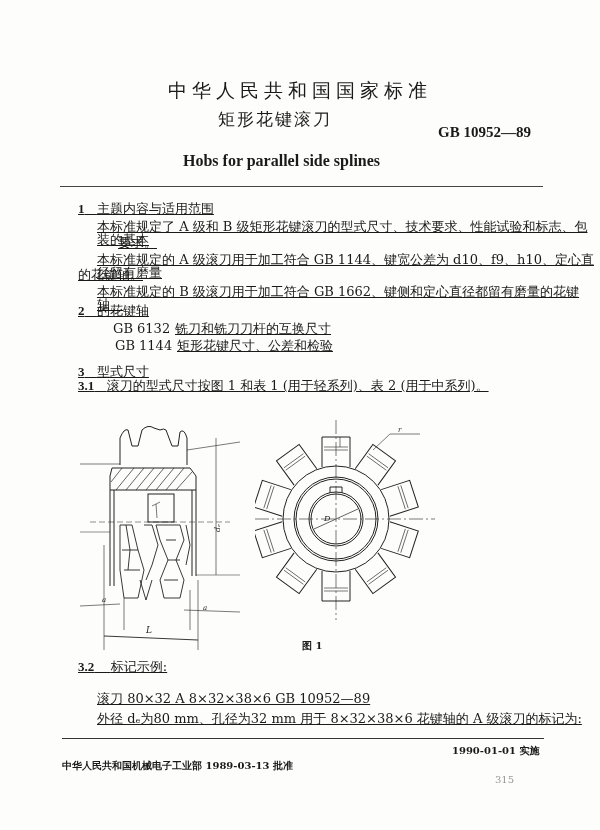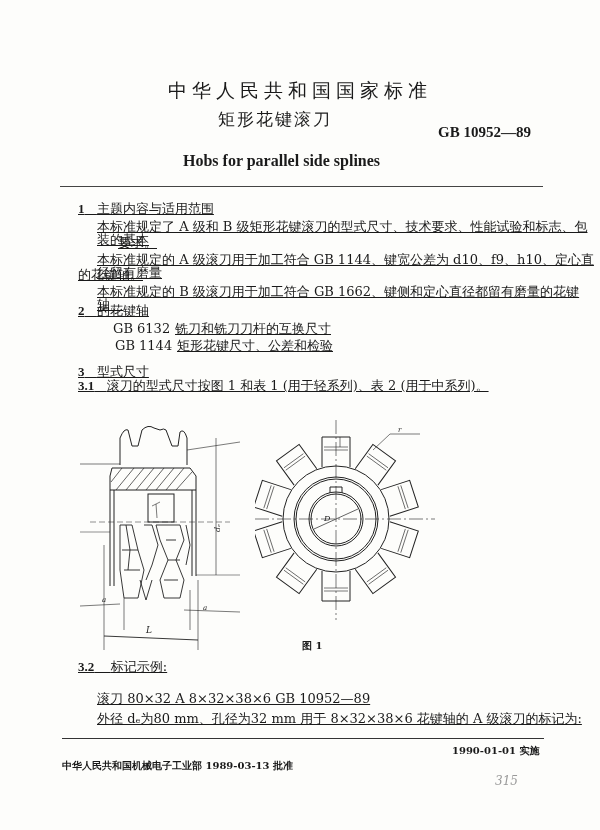--- a/index.html
+++ b/index.html
@@ -11,21 +11,21 @@
   .national { left:0; width:600px; top:78px; text-align:center; font-size:19px; letter-spacing:5px; font-family:"DejaVu Sans", sans-serif; }
   .title { left:218px; top:108px; font-size:17px; letter-spacing:2px; }
   .gbno { left:438px; top:124px; font-size:15px; font-weight:bold; font-family:"Liberation Serif", serif; }
   .subtitle { left:183px; top:152px; font-size:16px; font-weight:bold; font-family:"Liberation Serif", serif; }
   .hr-top { left:60px; width:483px; top:186px; border-top:1px solid #444; }
   .txt { font-size:13px; line-height:13px;text-decoration:underline; }
   .secnum { font-weight:bold; font-family:"Liberation Serif", serif; }
   .footer-rule { left:62px; width:482px; top:738px; border-top:1.5px solid #333; }
   .footer-left { left:62px; top:744px; font-size:10px; font-weight:bold;margin-top:15px; }
   .footer-right { left:452px; top:744px; font-size:10px; font-weight:bold;text-align:right; }
-  .pageno { left:495px; top:774px; font-size:12px; color:#999;font-style:italic; }
+  .pageno { left:495px; top:774px; font-size:10px; color:#999; }
   .fig-label { left:302px; top:639px; font-size:10px; font-weight:bold; }
   svg { position:absolute; }
 </style>
 </head>
 <body>
 
 <div class="abs national">中华人民共和国国家标准</div>
 <div class="abs title">矩形花键滚刀</div>
 <div class="abs gbno">GB 10952—89</div>
 <div class="abs subtitle">Hobs for parallel side splines</div>

